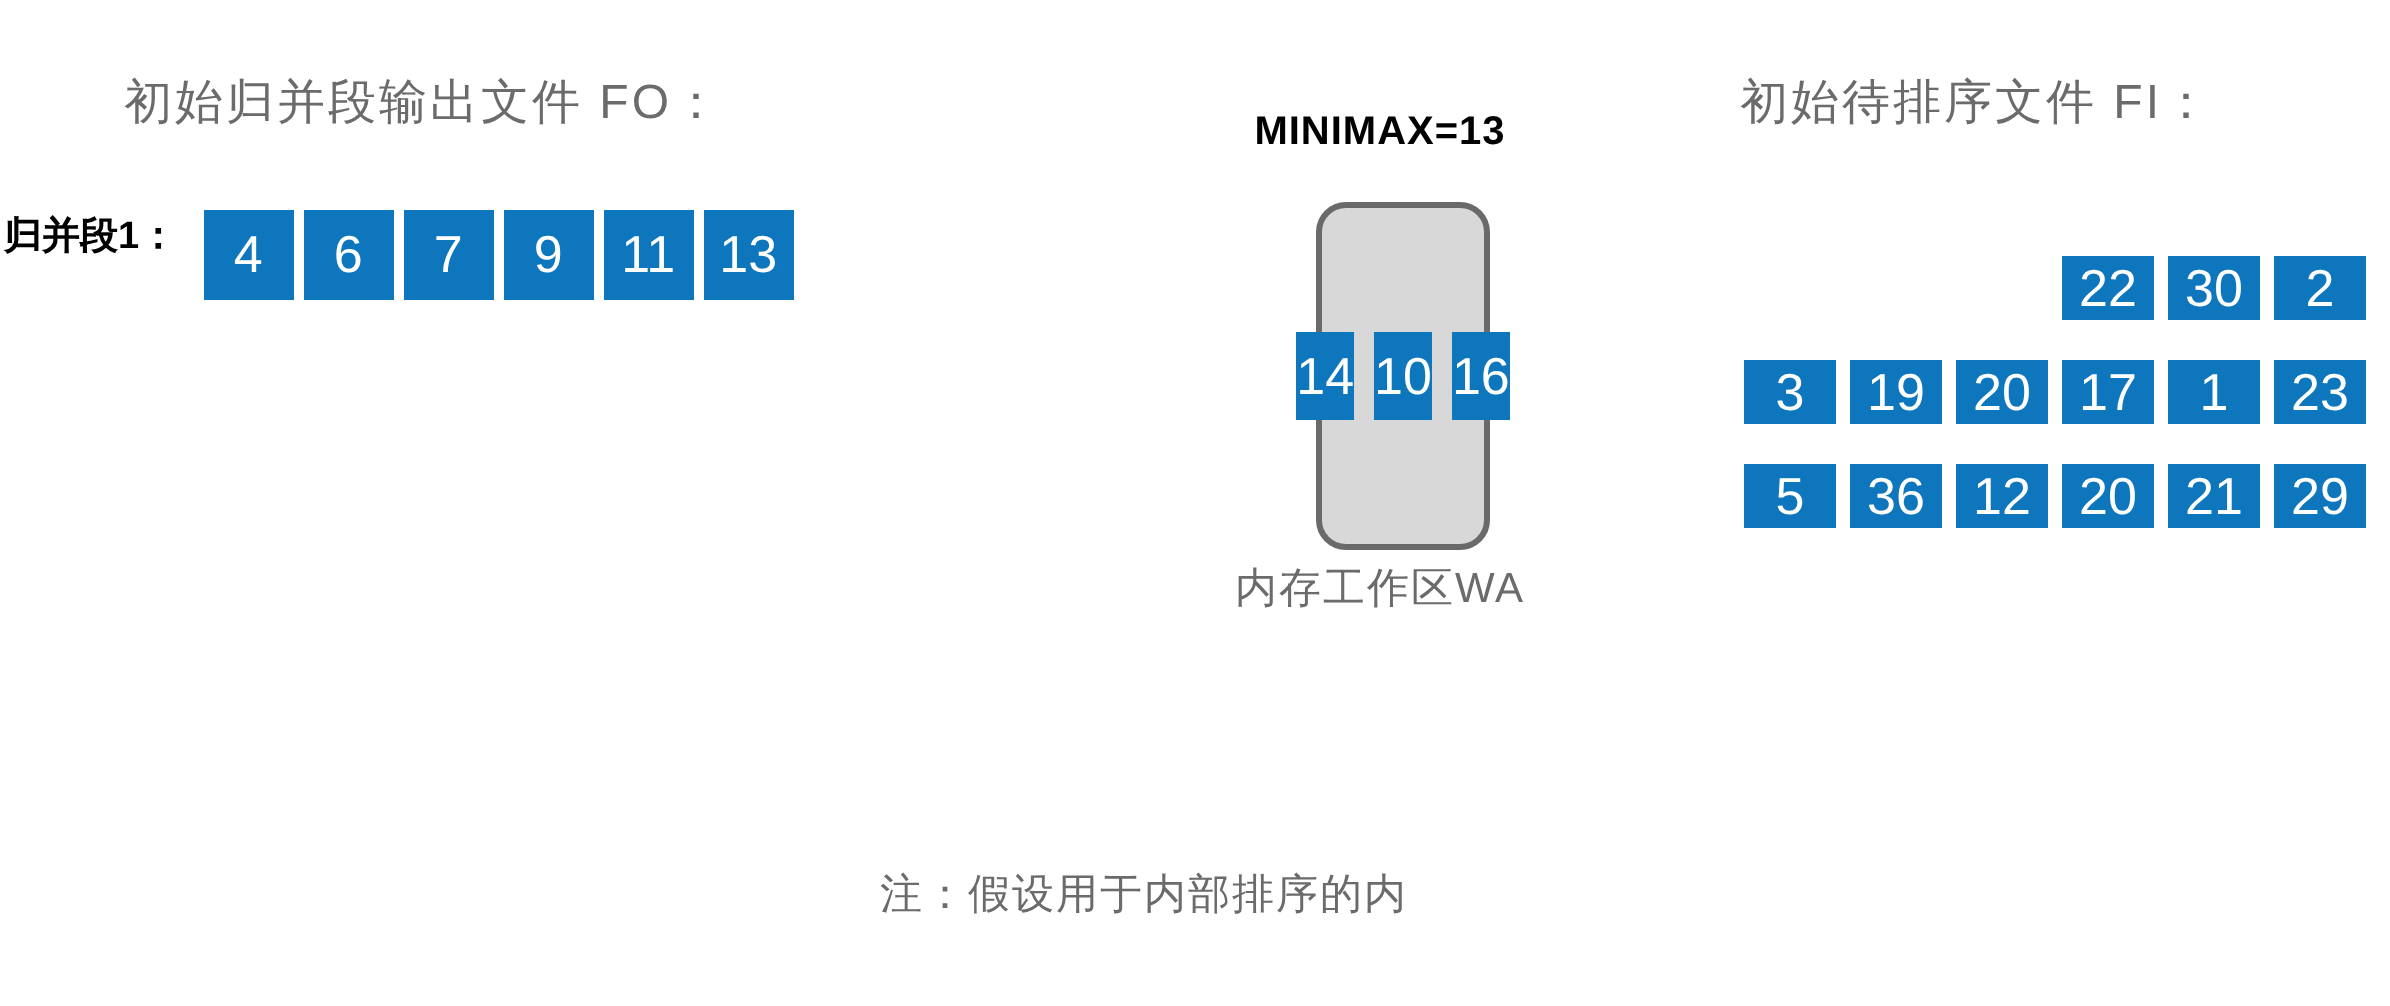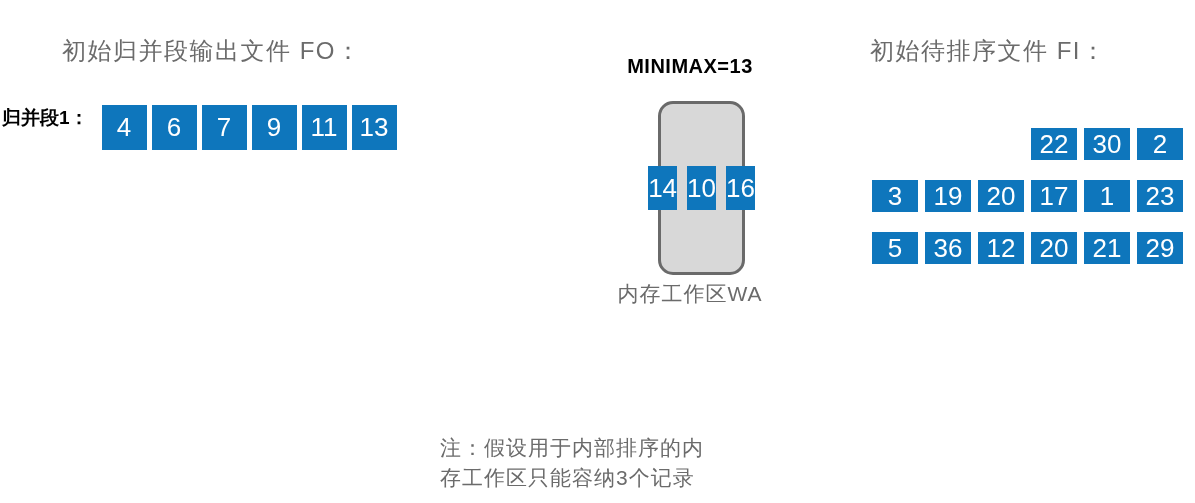--- a/index.html
+++ b/index.html
@@ -179,16 +179,15 @@
     <div class="cell">5</div>
     <div class="cell">36</div>
     <div class="cell">12</div>
     <div class="cell">20</div>
     <div class="cell">21</div>
     <div class="cell">29</div>
   </div>
 
   <div class="note">
     <div>注：假设用于内部排序的内</div>
-    <div>存工作区只能容纳3个记录</div>
   </div>
 
 </div>
 
 </body></html>

